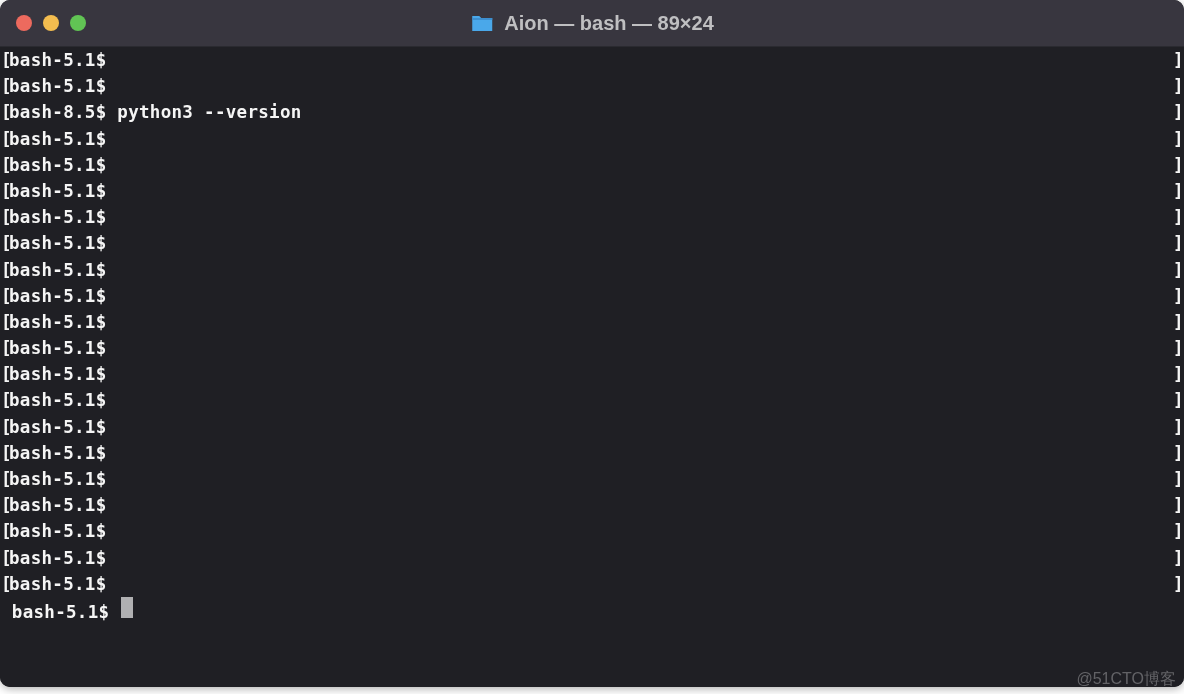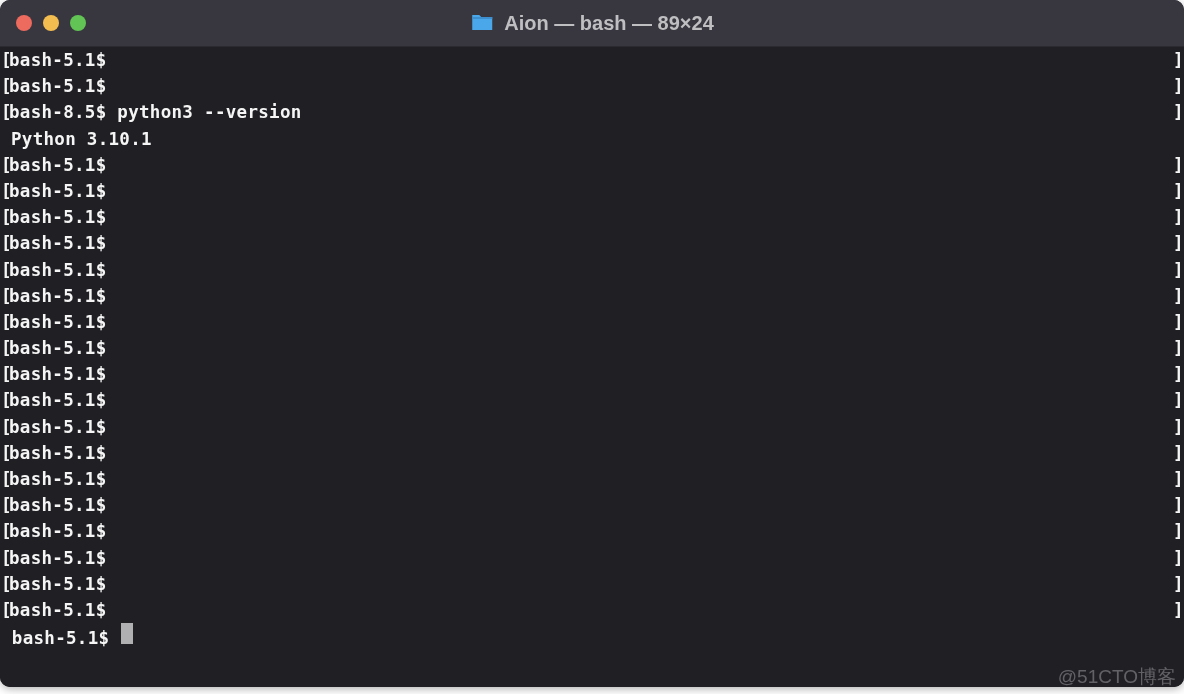--- a/index.html
+++ b/index.html
@@ -45,21 +45,21 @@
       border-radius: 50%;
     }
     .traffic-close { background: #ed6a5e; }
     .traffic-min { background: #f4bd4f; }
     .traffic-max { background: #61c454; }
     .title-center {
       position: absolute;
       left: 50%;
       transform: translateX(-50%);
       display: flex;
-      align-items: flex-start;
+      align-items: center;
       gap: 10px;
       color: #bfbfc1;
       font-family: -apple-system, 'SF Pro Display', 'Helvetica Neue', sans-serif;
       font-size: 20px;
       font-weight: 700;
     }
     .folder-icon {
       width: 24px;
       height: 20px;
       display: inline-block;
@@ -110,21 +110,21 @@
       background: #b0b0b2;
       vertical-align: text-bottom;
       margin-left: 1px;
     }
     .watermark {
       position: absolute;
       right: 8px;
       bottom: 4px;
       color: #9a9a9d;
       font-family: -apple-system, sans-serif;
-      font-size: 19px;
+      font-size: 16px;
       opacity: 0.55;
       pointer-events: none;
     }
   </style>
 </head>
 <body>
 
 <div class="terminal-window">
   <div class="titlebar">
     <div class="traffic-lights">
@@ -139,21 +139,20 @@
           <rect x="2" y="5" width="20" height="2" fill="#3d8fcf"></rect>
         </svg>
       </span>
       <span>Aion — bash — 89×24</span>
     </div>
   </div>
   <div class="terminal-body" id="terminal-body">
       <div class="term-line"><span class="lbracket">[</span><span class="prompt">bash-5.1$</span><span class="spacer"></span><span class="rbracket">]</span></div>
       <div class="term-line"><span class="lbracket">[</span><span class="prompt">bash-5.1$</span><span class="spacer"></span><span class="rbracket">]</span></div>
       <div class="term-line"><span class="lbracket">[</span><span class="prompt">bash-8.5$ python3 --version</span><span class="spacer"></span><span class="rbracket">]</span></div>
-      <div class="term-line"><span class="output-line">Python 3.10.1</span></div>
       <div class="term-line"><span class="lbracket">[</span><span class="prompt">bash-5.1$</span><span class="spacer"></span><span class="rbracket">]</span></div>
       <div class="term-line"><span class="lbracket">[</span><span class="prompt">bash-5.1$</span><span class="spacer"></span><span class="rbracket">]</span></div>
       <div class="term-line"><span class="lbracket">[</span><span class="prompt">bash-5.1$</span><span class="spacer"></span><span class="rbracket">]</span></div>
       <div class="term-line"><span class="lbracket">[</span><span class="prompt">bash-5.1$</span><span class="spacer"></span><span class="rbracket">]</span></div>
       <div class="term-line"><span class="lbracket">[</span><span class="prompt">bash-5.1$</span><span class="spacer"></span><span class="rbracket">]</span></div>
       <div class="term-line"><span class="lbracket">[</span><span class="prompt">bash-5.1$</span><span class="spacer"></span><span class="rbracket">]</span></div>
       <div class="term-line"><span class="lbracket">[</span><span class="prompt">bash-5.1$</span><span class="spacer"></span><span class="rbracket">]</span></div>
       <div class="term-line"><span class="lbracket">[</span><span class="prompt">bash-5.1$</span><span class="spacer"></span><span class="rbracket">]</span></div>
       <div class="term-line"><span class="lbracket">[</span><span class="prompt">bash-5.1$</span><span class="spacer"></span><span class="rbracket">]</span></div>
       <div class="term-line"><span class="lbracket">[</span><span class="prompt">bash-5.1$</span><span class="spacer"></span><span class="rbracket">]</span></div>

